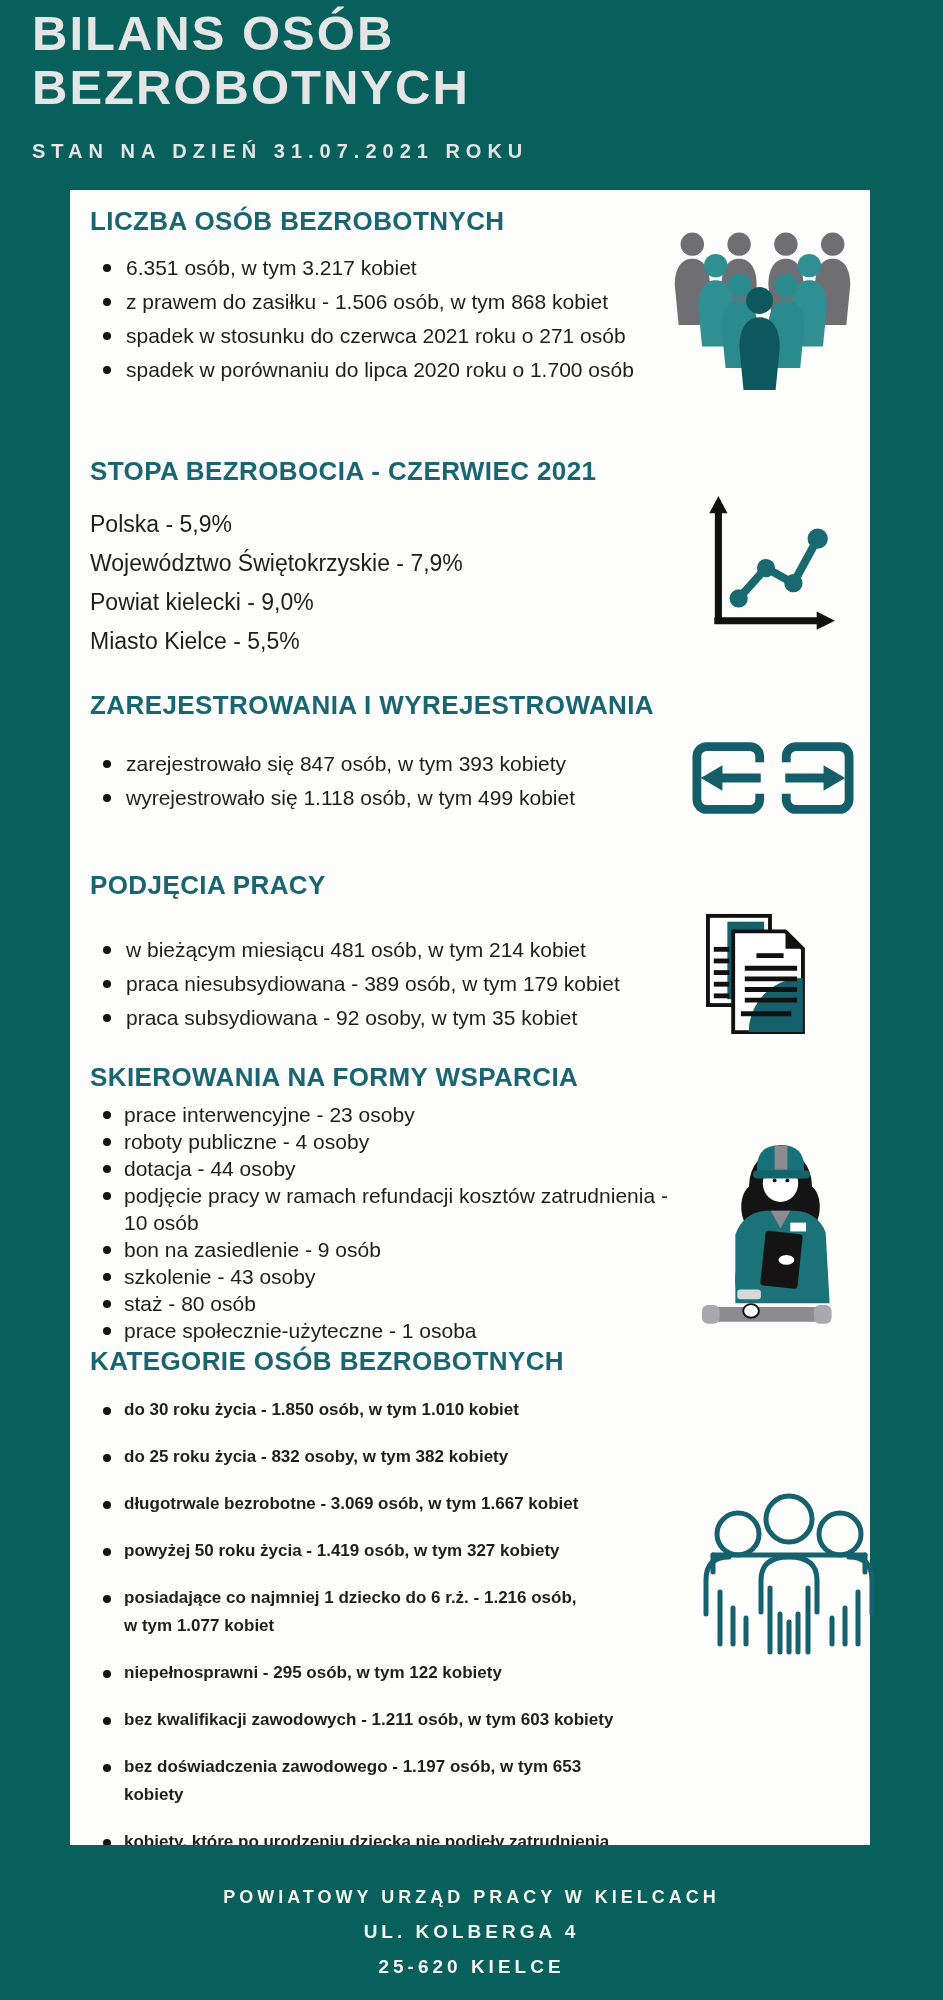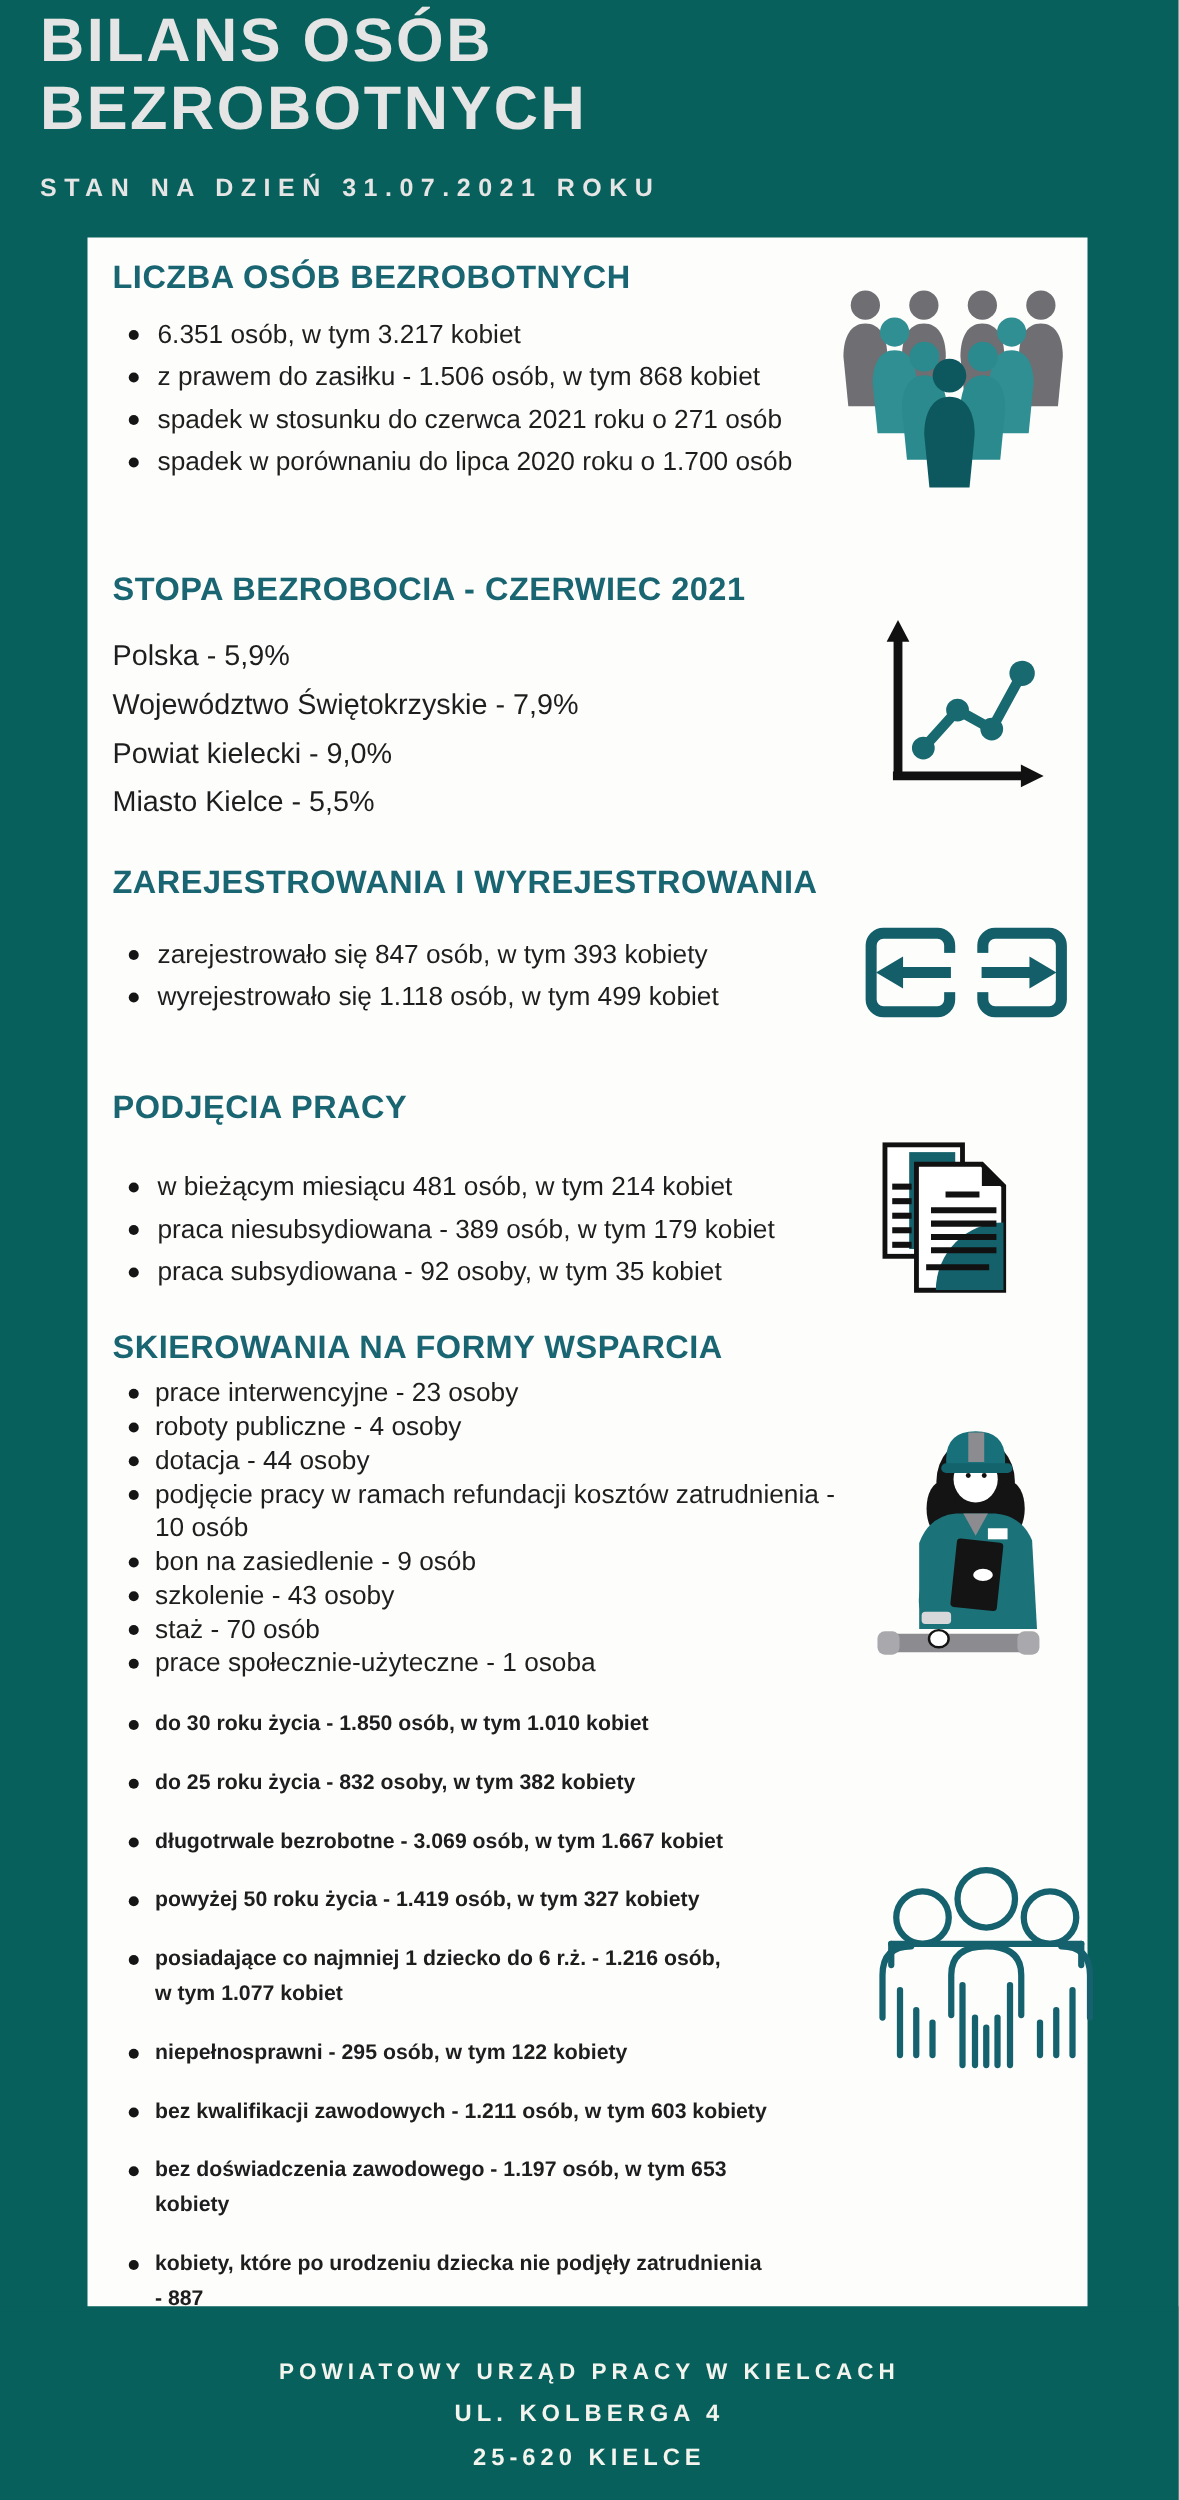--- a/index.html
+++ b/index.html
@@ -108,26 +108,27 @@
     <section class="sec tight" style="top:872px; width:620px;">
       <h2>SKIEROWANIA NA FORMY WSPARCIA</h2>
       <ul style="margin-top:8px;">
         <li>prace interwencyjne - 23 osoby</li>
         <li>roboty publiczne - 4 osoby</li>
         <li>dotacja - 44 osoby</li>
         <li>podjęcie pracy w ramach refundacji kosztów zatrudnienia -
 10 osób</li>
         <li>bon na zasiedlenie - 9 osób</li>
         <li>szkolenie - 43 osoby</li>
-        <li>staż - 70 osób</li>
+        <li>staż - 80 osób</li>
         <li>prace społecznie-użyteczne - 1 osoba</li>
       </ul>
     </section>
 
     <section class="sec cat" style="top:1156px; width:648px;">
+      <h2>KATEGORIE OSÓB BEZROBOTNYCH</h2>
       <ul>
         <li>do 30 roku życia - 1.850 osób, w tym 1.010 kobiet</li>
         <li>do 25 roku życia - 832 osoby, w tym 382 kobiety</li>
         <li>długotrwale bezrobotne - 3.069 osób, w tym 1.667 kobiet</li>
         <li>powyżej 50 roku życia - 1.419 osób, w tym 327 kobiety</li>
         <li>posiadające co najmniej 1 dziecko do 6 r.ż. - 1.216 osób,
 w tym 1.077 kobiet</li>
         <li>niepełnosprawni - 295 osób, w tym 122 kobiety</li>
         <li>bez kwalifikacji zawodowych - 1.211 osób, w tym 603 kobiety</li>
         <li>bez doświadczenia zawodowego - 1.197 osób, w tym 653

